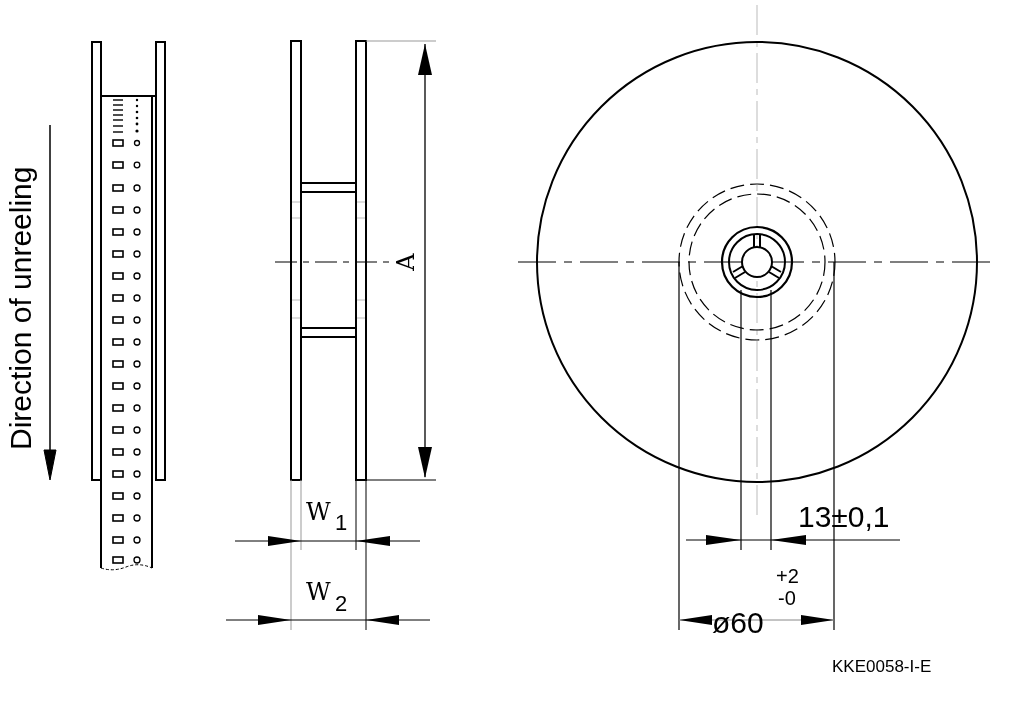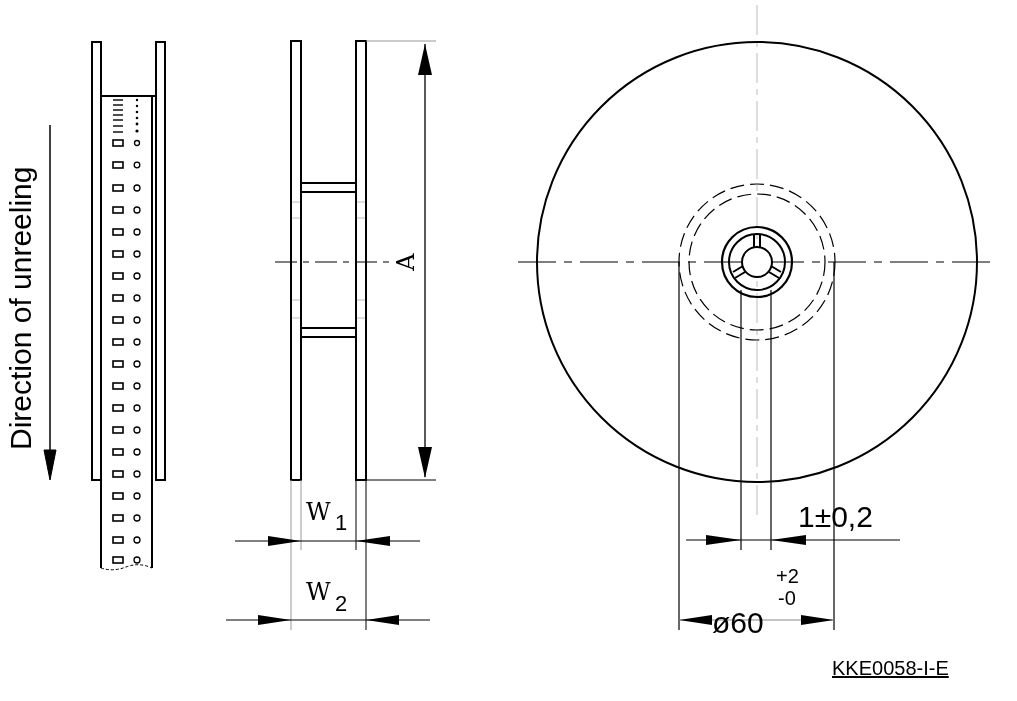--- a/index.html
+++ b/index.html
@@ -163,19 +163,19 @@
 <div class="lbl dir">Direction of unreeling</div>
 
 <div class="lbl mono" style="left:397px;top:250px;font-size:24px;transform:rotate(-90deg);">A</div>
 
 <div class="lbl mono" style="left:306px;top:500px;font-size:24px;"><span>W</span></div>
 <div class="lbl" style="left:335px;top:512px;font-size:22px;">1</div>
 
 <div class="lbl mono" style="left:306px;top:580px;font-size:24px;"><span>W</span></div>
 <div class="lbl" style="left:335px;top:593px;font-size:22px;">2</div>
 
-<div class="lbl" style="left:798px;top:502px;font-size:30px;">1±0,2</div>
+<div class="lbl" style="left:798px;top:502px;font-size:30px;">13±0,1</div>
 
 <div class="lbl" style="left:712px;top:576px;font-size:30px;margin-top:32px;">ø60</div>
 <div class="lbl" style="left:776px;top:566px;font-size:20px;">+2</div>
 <div class="lbl" style="left:778px;top:588px;font-size:20px;">-0</div>
 
-<div class="lbl" style="left:832px;top:658px;font-size:20px;text-decoration:underline;">KKE0058-I-E</div>
+<div class="lbl" style="left:832px;top:658px;font-size:17px;">KKE0058-I-E</div>
 
 </body></html>

